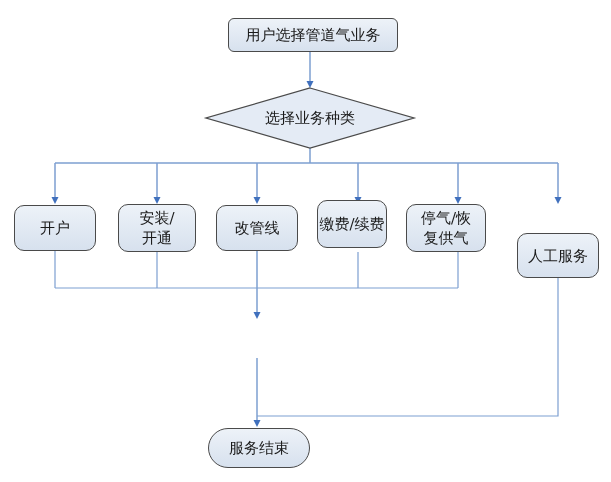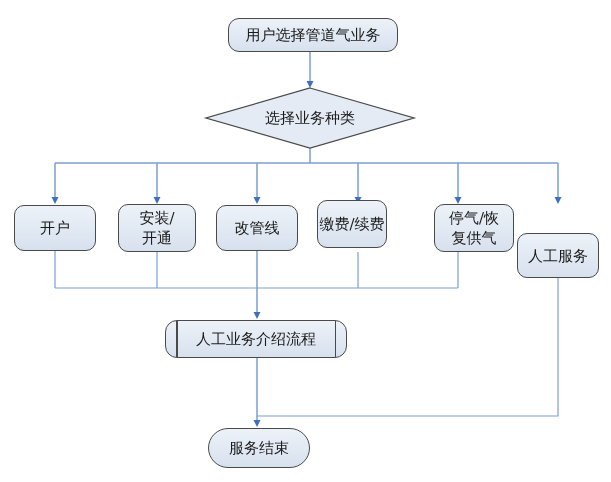--- a/index.html
+++ b/index.html
@@ -41,26 +41,26 @@
   .node .label { white-space: pre-line; }
   .node-label-only {
     position: absolute;
     display: flex;
     align-items: center;
     justify-content: center;
     text-align: left;
     font-size: 15px;
     color: var(--text, #1a1a1a);
   }
-  .start { left: 228px; top: 18px; width: 170px; height: 34px; border-radius: 11px; }
+  .start { left: 228px; top: 18px; width: 170px; height: 34px; border-radius: 6px; }
   .b1 { left: 14px;  top: 205px; width: 82px; height: 46px; }
   .b2 { left: 118px; top: 204px; width: 78px; height: 48px; }
   .b3 { left: 216px; top: 205px; width: 82px; height: 46px; font-family: Liberation Serif, serif; }
   .b4 { left: 317px; top: 200px; width: 70px; height: 48px; }
-  .b5 { left: 434px; top: 204px; width: 80px; height: 48px; }
+  .b5 { left: 406px; top: 204px; width: 80px; height: 48px; }
   .b6 { left: 517px; top: 205px; width: 82px; height: 45px; margin-top: 28px; }
   .decision-label { left: 206px; top: 88px; width: 208px; height: 60px; }
   .predefined { left: 165px; top: 320px; width: 182px; height: 38px; border-radius: 12px; }
   .predefined .bar {
     position: absolute;
     top: 0; bottom: 0;
     width: 1.5px;
     background: var(--border, #4a4a4a);
   }
   .predefined .bar-left  { left: 10px; }
@@ -122,23 +122,18 @@
     <span class="label">缴费/续费</span>
   </div>
   <div class="node b5">
     <span class="label">停气/恢
 复供气</span>
   </div>
   <div class="node b6">
     <span class="label">人工服务</span>
   </div>
 
-  <div class="node predefined">
-    <span class="bar bar-left"></span>
-    <span class="label">人工业务介绍流程</span>
-    <span class="bar bar-right"></span>
-  </div>
 
   <div class="node terminator">
     <span class="label">服务结束</span>
   </div>
 
 </div>
 
 </body></html>

